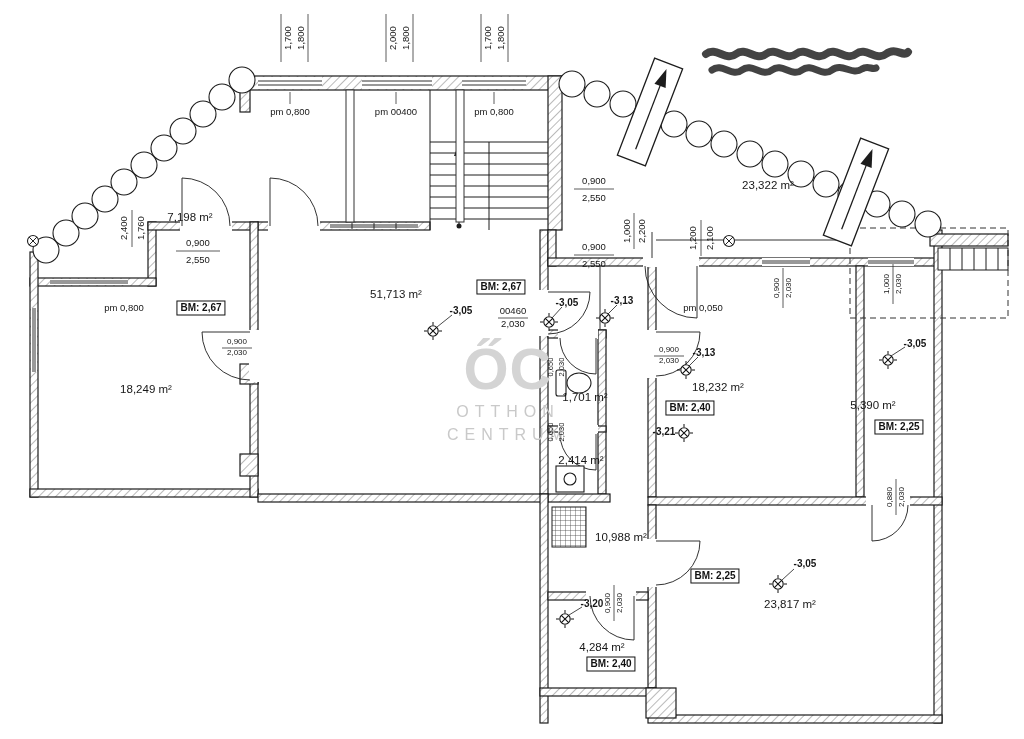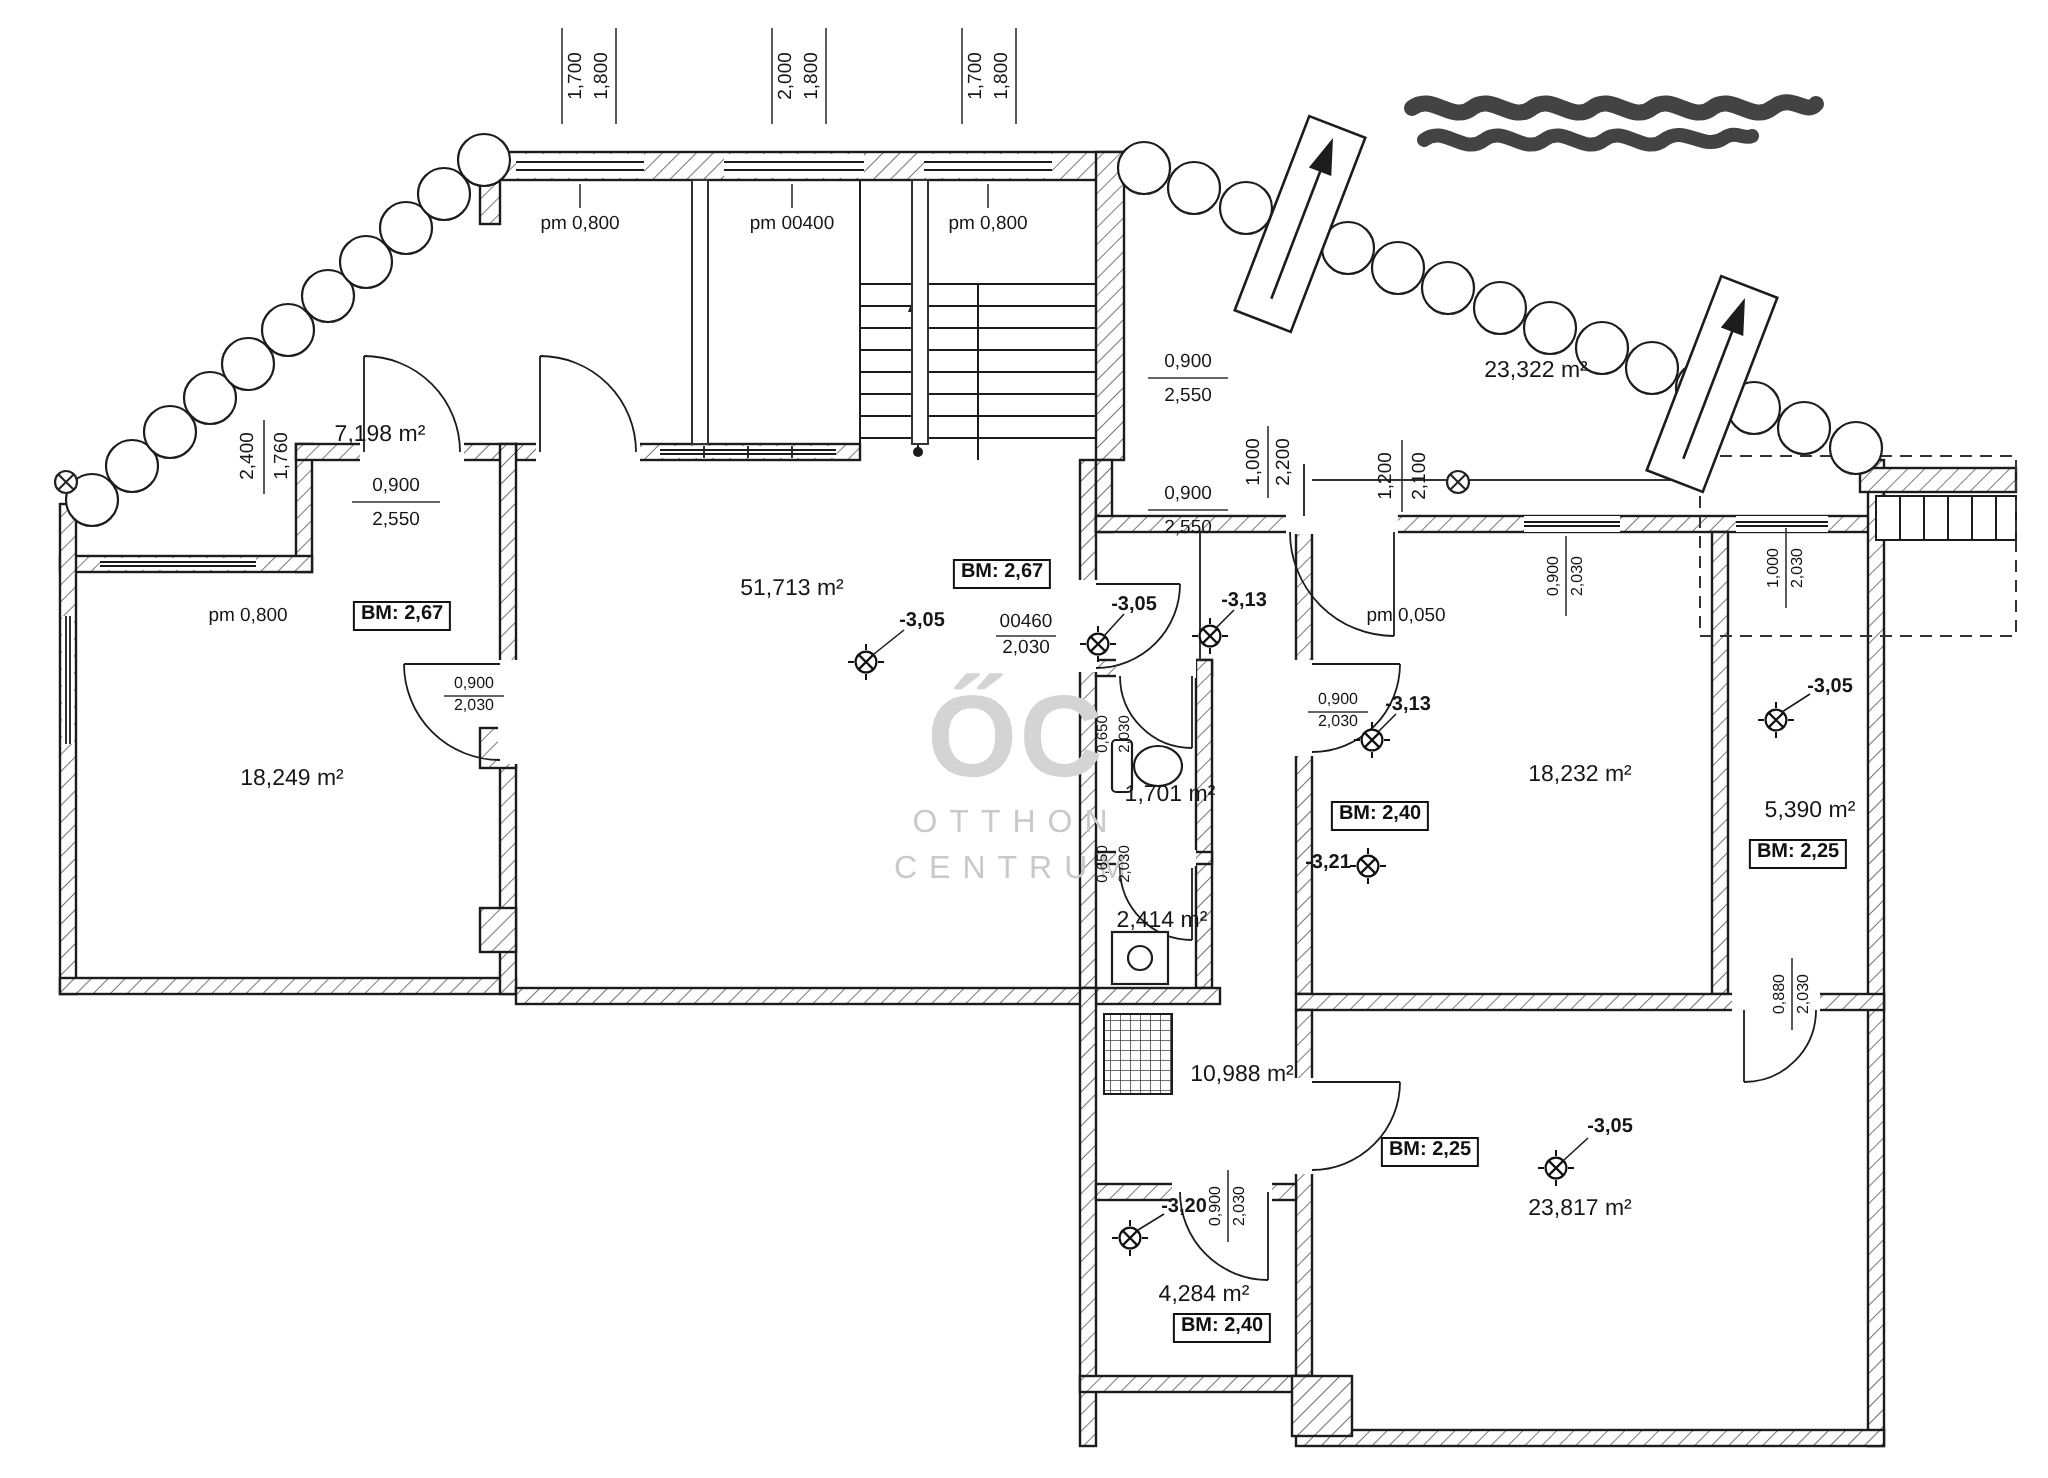--- a/index.html
+++ b/index.html
@@ -291,22 +291,22 @@
   <span class="lbl dim-s" style="left:237px;top:353px">2,030</span>
   <span class="lbl dim" style="left:513px;top:311px">00460</span>
   <span class="lbl dim" style="left:513px;top:324px">2,030</span>
   <span class="lbl dim-s" style="left:669px;top:350px">0,900</span>
   <span class="lbl dim-s" style="left:669px;top:361px">2,030</span>
 
   <span class="lbl area" style="left:190px;top:218px">7,198 m²</span>
   <span class="lbl area" style="left:146px;top:390px">18,249 m²</span>
   <span class="lbl area" style="left:396px;top:295px">51,713 m²</span>
   <span class="lbl area" style="left:768px;top:186px">23,322 m²</span>
-  <span class="lbl area" style="left:790px;top:388px">18,232 m²</span>
-  <span class="lbl area" style="left:905px;top:406px">5,390 m²</span>
+  <span class="lbl area" style="left:718px;top:388px">18,232 m²</span>
+  <span class="lbl area" style="left:873px;top:406px">5,390 m²</span>
   <span class="lbl area" style="left:585px;top:398px">1,701 m²</span>
   <span class="lbl area" style="left:581px;top:461px">2,414 m²</span>
   <span class="lbl area" style="left:621px;top:538px">10,988 m²</span>
   <span class="lbl area" style="left:602px;top:648px">4,284 m²</span>
   <span class="lbl area" style="left:790px;top:605px">23,817 m²</span>
 
   <span class="bm" style="left:201px;top:308px">BM: 2,67</span>
   <span class="bm" style="left:501px;top:287px">BM: 2,67</span>
   <span class="bm" style="left:690px;top:408px">BM: 2,40</span>
   <span class="bm" style="left:899px;top:427px">BM: 2,25</span>

